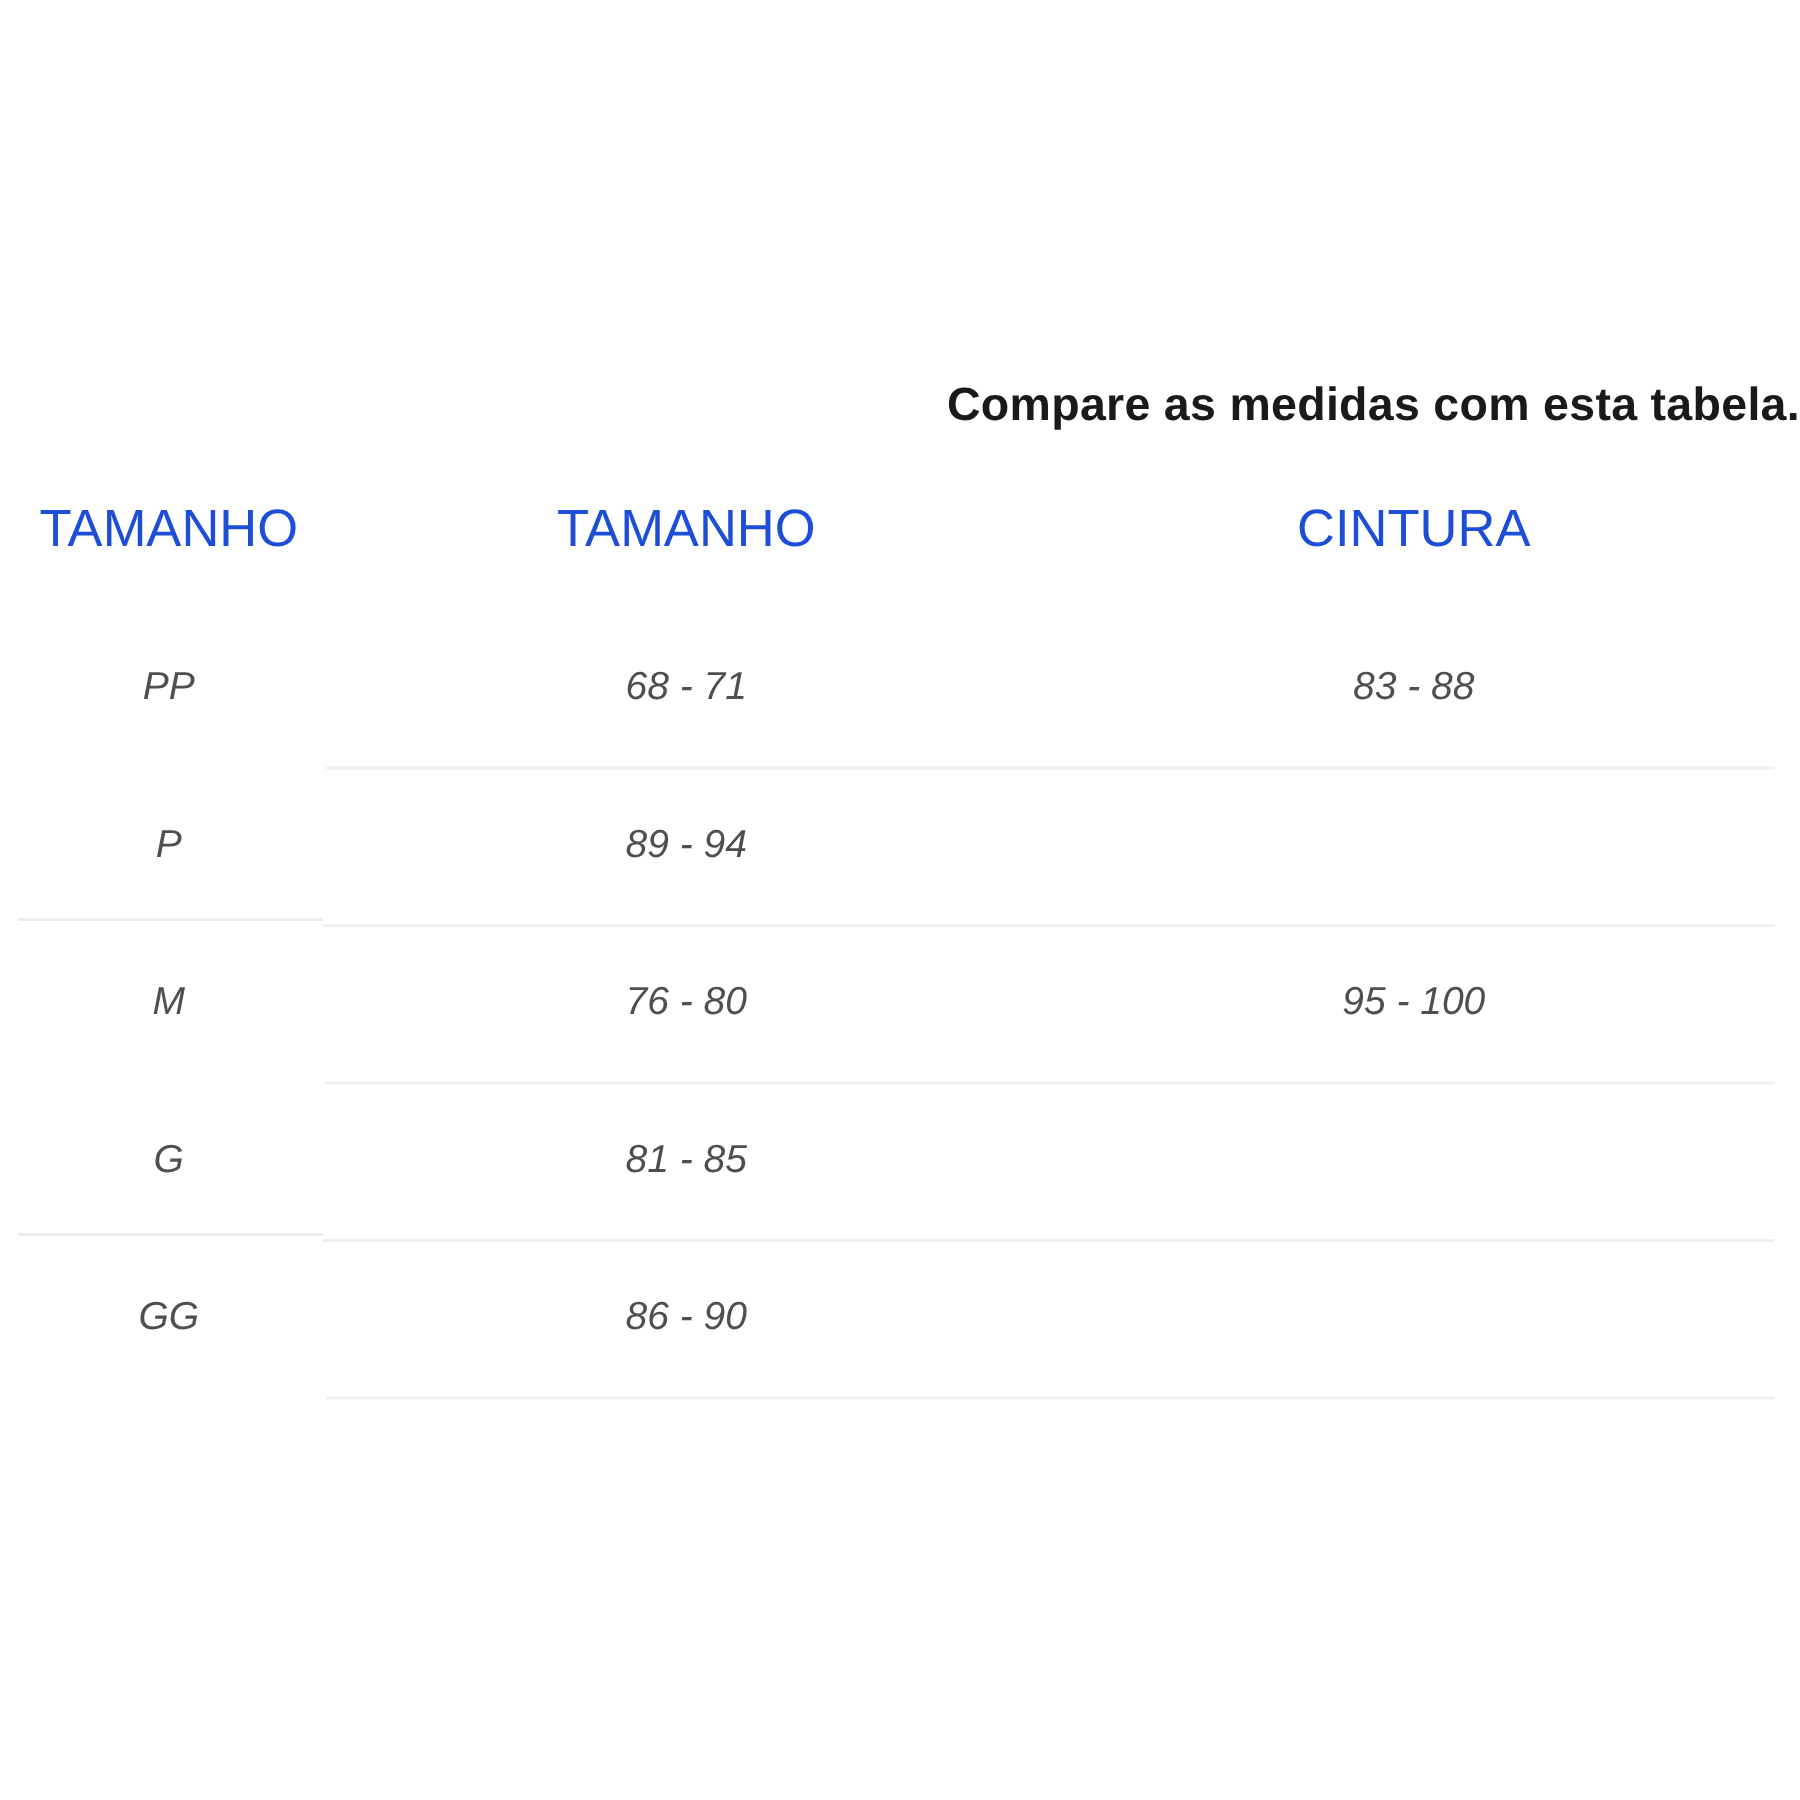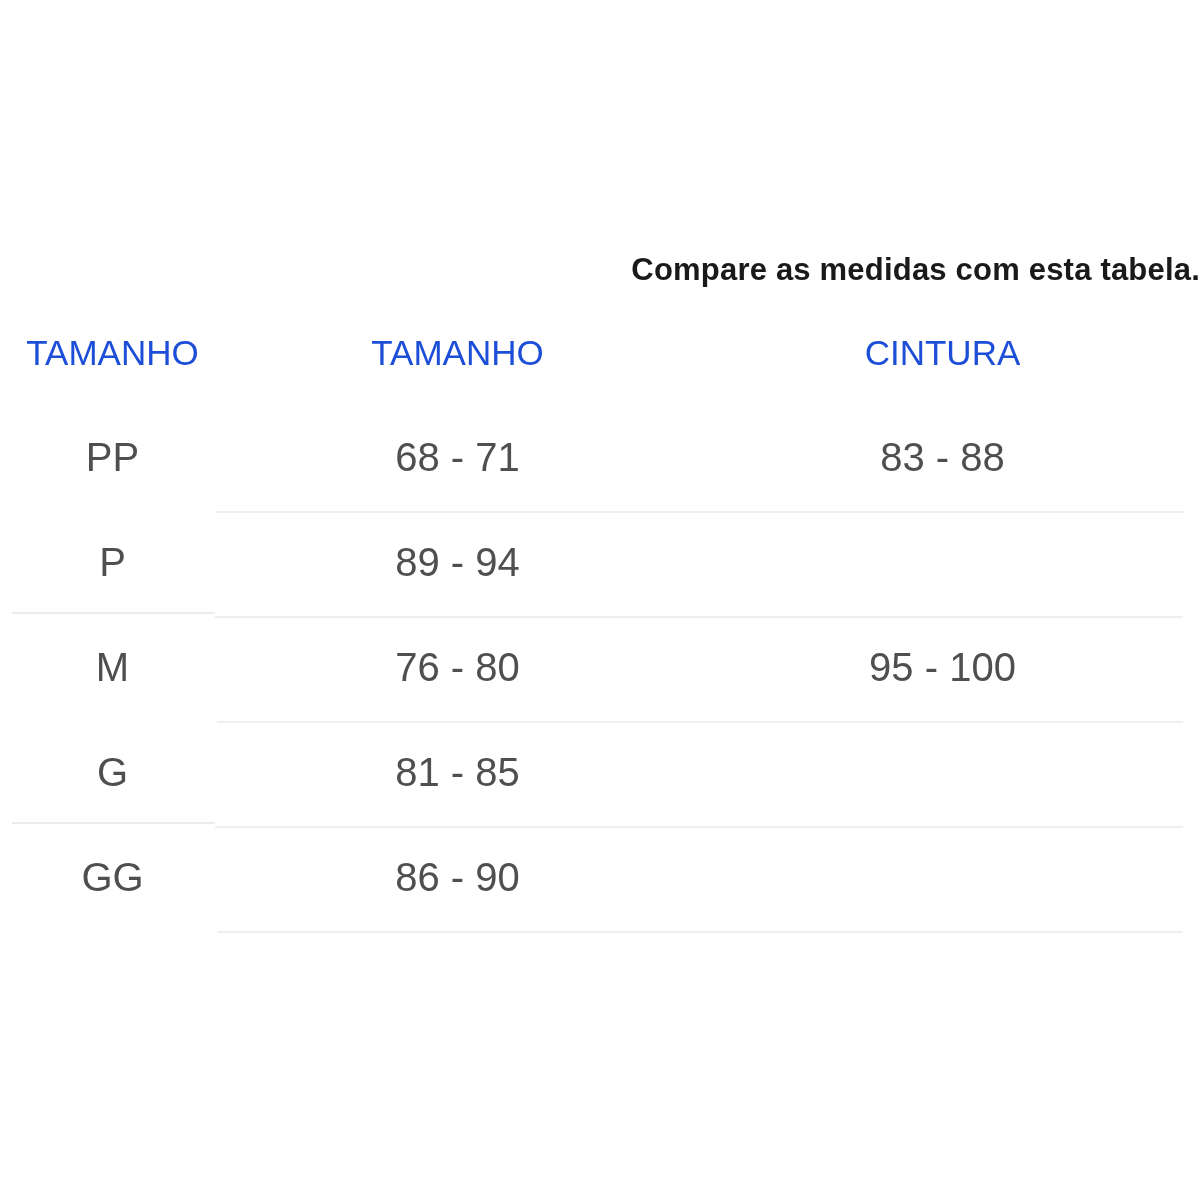--- a/index.html
+++ b/index.html
@@ -51,22 +51,23 @@
     width: 1175px;
   }
   .data-row {
     height: 105px;
     display: flex;
   }
   .cell {
     display: flex;
     align-items: center;
     justify-content: center;
-    font-size: 40px;
+    font-size: 26px;
     color: #4f4f4f;
+    font-style: italic;
   }
   .col-size    { width: 205px; }
   .col-cintura { width: 485px; }
   .col-quadril { width: 485px; }
 
   .divider {
     position: absolute;
     height: 2px;
     background: #efefef;
   }

